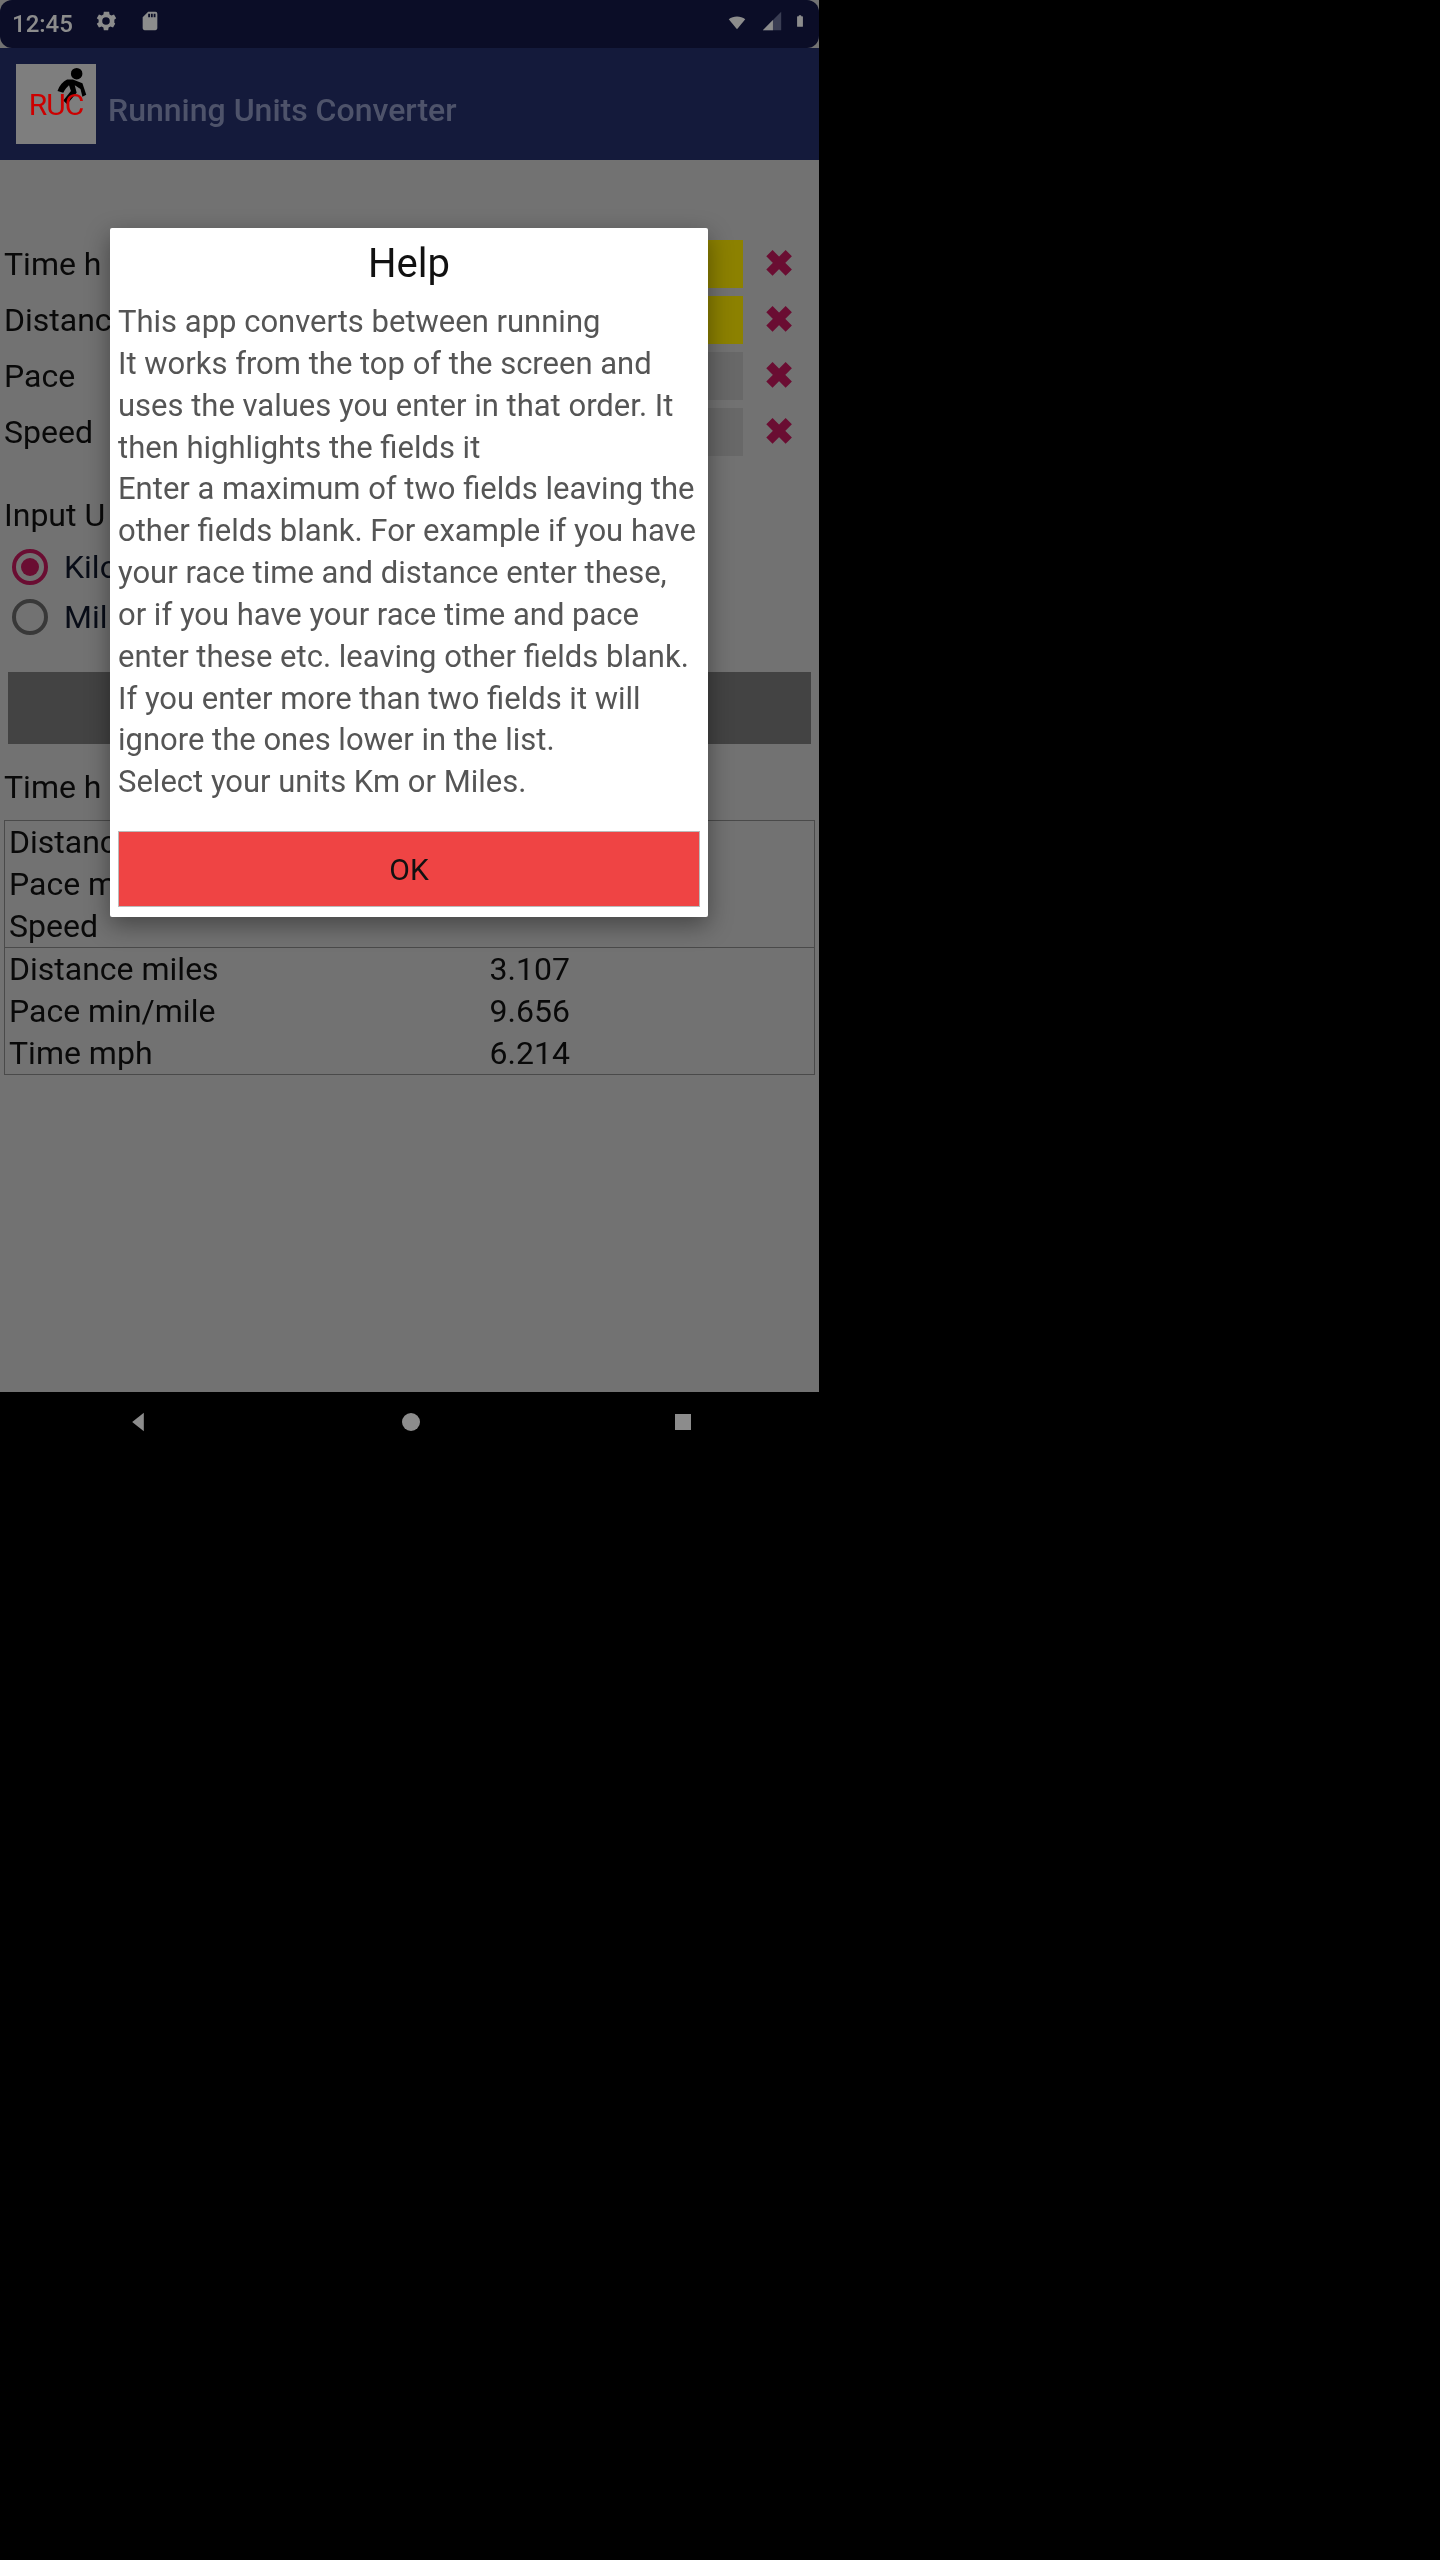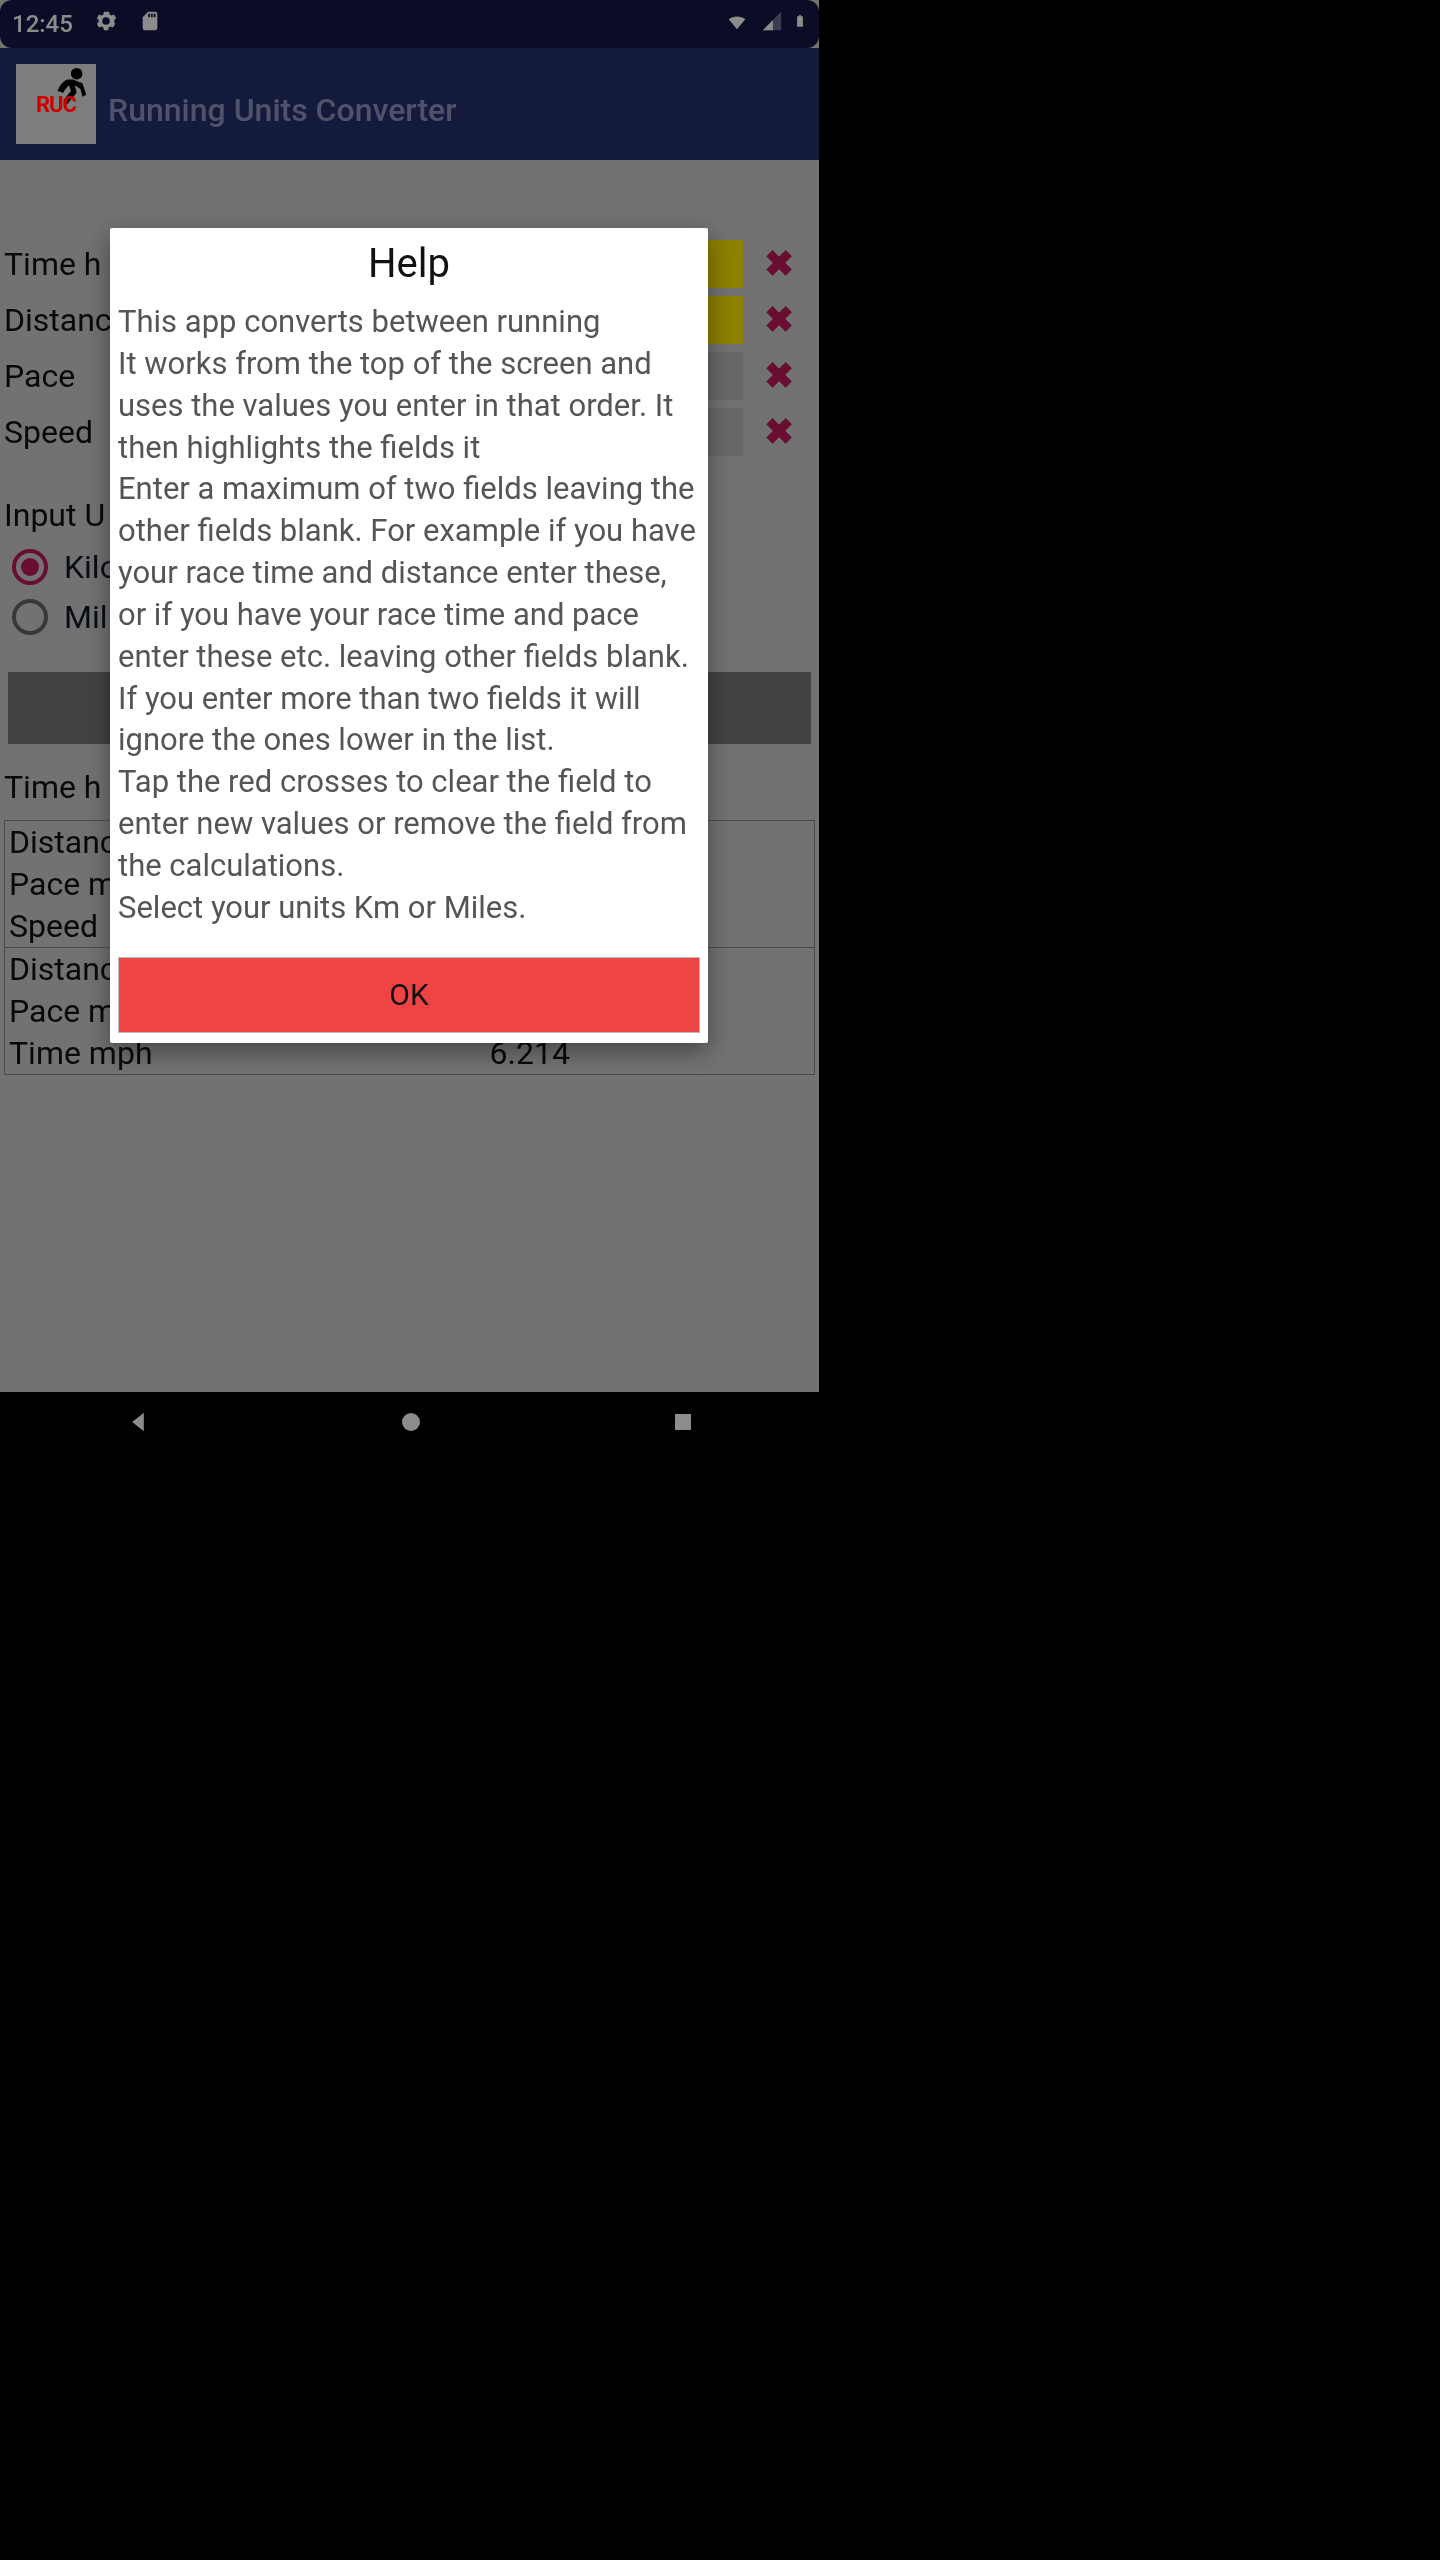--- a/index.html
+++ b/index.html
@@ -9,21 +9,21 @@
   
   .status-bar { height: 48px; background: #141848; color: #fff; display: flex; align-items: center; padding: 0 12px; font-size: 24px; font-weight: 500; border-radius: 12px; }
   .status-left { display: flex; align-items: center; gap: 20px; }
   .status-right { margin-left: auto; display: flex; align-items: center; gap: 10px; }
   .gear, .sd, .wifi, .cell, .batt { display: inline-block; }
   .gear svg, .sd svg, .wifi svg, .cell svg, .batt svg { fill: #fff; }
 
   
   .action-bar { height: 112px; background: #25306c; display: flex; align-items: center; padding: 0 16px; gap: 12px; }
   .app-icon { width: 80px; height: 80px; background: #e6e6e6; display:flex; align-items:center; justify-content:center; position:relative; }
-  .app-icon-text { color:#c00; font-weight:700; font-size:22px; letter-spacing:-1px; z-index:1; }
+  .app-icon-text { color:#c00; font-weight:400; font-size:30px; letter-spacing:-1px; z-index:1; }
   .app-icon-runner { position:absolute; top:2px; left:30px; width:46px; height:46px; }
   .app-title { color: #8f98c2; font-size: 32px; font-weight: 500; margin-top: 12px; }
 
   
   .content { padding: 16px 0 0 0; height: calc(1352px - 48px - 112px - 64px); background: #d0d0d0; position: relative; }
   .row { display: flex; align-items: center; padding: 4px 4px; gap: 8px; }
   .row-label { font-size: 32px; color: #111; width: 180px; }
   .row-input { flex: 1; height: 48px; margin-right: 8px; }
   .row-input.yellow { background: #ffeb00; }
   .row-input.gray { background: #bdbdbd; }
@@ -199,18 +199,17 @@
         </svg>
     </div>
   </div>
 
   <div class="scrim"></div>
   <div class="dialog">
     <h1>Help</h1>
     <p>This app converts between running</p>
     <p>It works from the top of the screen and uses the values you enter in that order. It then highlights the fields it</p>
     <p>Enter a maximum of two fields leaving the other fields blank. For example if you have your race time and distance enter these, or if you have your race time and pace enter these etc. leaving other fields blank. If you enter more than two fields it will ignore the ones lower in the list.</p>
-    <p>Tap the red crosses to clear the field to enter new values or remove the field from the calculations.</p>
     <p>Select your units Km or Miles.</p>
     <div class="ok-btn">OK</div>
   </div>
 
 </div>
 
 </body></html>

